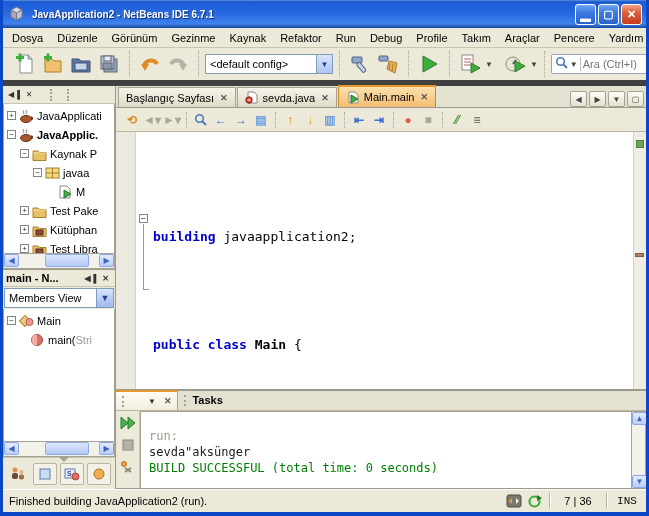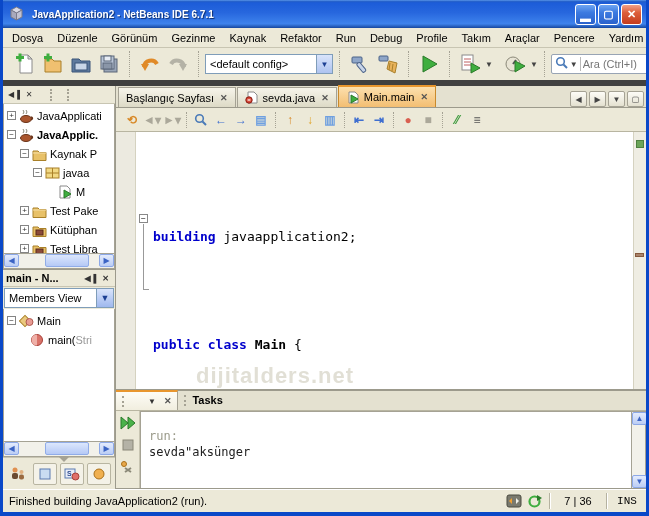--- a/index.html
+++ b/index.html
@@ -525,21 +525,20 @@
           <div class="code-line"><span class="kw">public class </span><span class="cls">Main</span><span> {</span></div>
           
           
           
           
           
           
           
           
         </div>
-        <div class="watermark">dijitalders.net</div>
         <div class="stripe">
           <span class="ok-square"></span>
           <span class="warn-tick"></span>
         </div>
       </div>
 
       <div class="output">
         <div class="out-header">
           <span class="out-tab active">
             <span class="grip"></span>
@@ -567,20 +566,21 @@
             <span class="out-btn">
               <svg width="15" height="14" viewBox="0 0 15 14">
                   <circle cx="4" cy="4" r="2.5" fill="#E8A84A" stroke="#A9701A"></circle>
                   <path d="M5 8 l6 4 M11 8 l-6 4" stroke="#8A8878" stroke-width="2"></path>
                 </svg>
             </span>
           </div>
           <div class="out-content">
             <div class="ln-run">run:</div>
             <div class="ln-out">sevda"aksünger</div>
+            <div class="ln-build">BUILD SUCCESSFUL (total time: 0 seconds)</div>
           </div>
           <div class="vscroll">
             <span class="sbtn">▲</span>
             <span class="vspacer"></span>
             <span class="sbtn">▼</span>
           </div>
         </div>
       </div>
     </div>
   </div>

